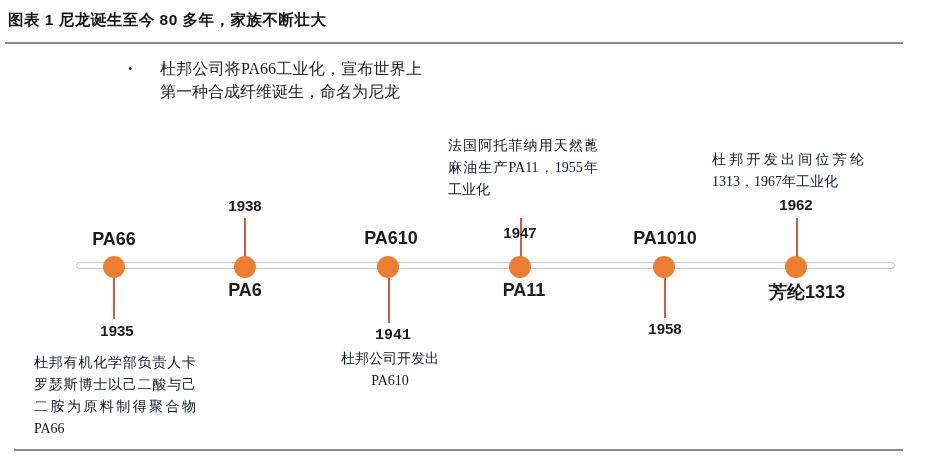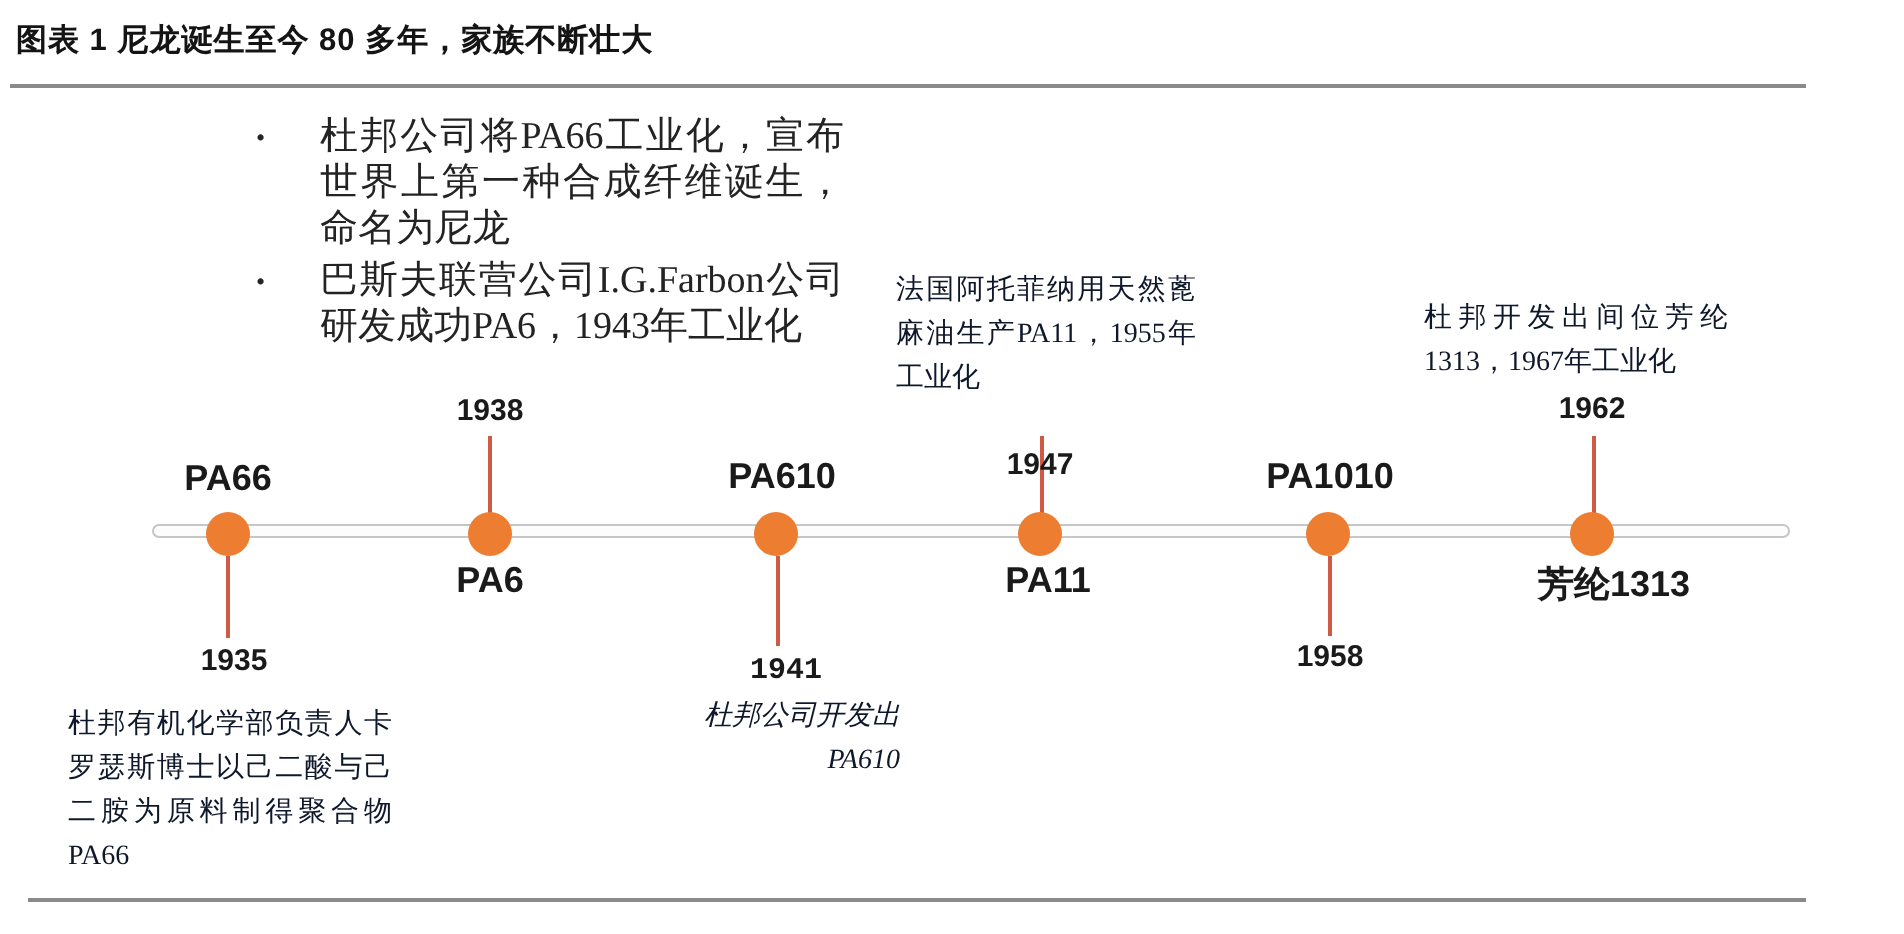--- a/index.html
+++ b/index.html
@@ -33,26 +33,26 @@
   }
   .evt-year {
     position:absolute; transform:translateX(-50%);
     font-size:15px; font-weight:bold; color:#1a1a1a; white-space:nowrap;
   }
   .note {
     position:absolute; font-size:14px; line-height:22px; color:#0f172a;
     font-family:"Liberation Serif", serif;
     text-align:justify; text-justify:inter-ideograph;
   }
-  .note-left { text-align:right;font-style:italic; }
+  .note-left { text-align:center; }
 
   ul.bullets {
     position:absolute; left:126px; top:57px; width:296px;
     margin:0; padding:0; list-style:none;
-    font-size:19px; line-height:23px; color:#232323;
+    font-size:16px; line-height:23px; color:#232323;
     font-family:"Liberation Serif", serif;
   }
   ul.bullets li {
     position:relative; padding-left:34px; margin:0 0 3px 0;
     text-align:justify; text-justify:inter-ideograph;
   }
   ul.bullets li::before {
     content:"\2022"; position:absolute; left:2px; top:0;
     font-size:13px; color:#232323;
   }
@@ -91,21 +91,20 @@
 
   <div class="evt-year" style="left:117px; top:322px;">1935</div>
   <div class="evt-year" style="left:245px; top:197px;">1938</div>
   <div class="evt-year" style="left:393px; top:327px;font-family:Liberation Mono, monospace;">1941</div>
   <div class="evt-year" style="left:520px; top:196px;margin-top:28px;">1947</div>
   <div class="evt-year" style="left:665px; top:320px;">1958</div>
   <div class="evt-year" style="left:796px; top:196px;">1962</div>
 
   <ul class="bullets">
     <li>杜邦公司将PA66工业化，宣布世界上第一种合成纤维诞生，命名为尼龙</li>
-    <li>巴斯夫联营公司I.G.Farbon公司研发成功PA6，1943年工业化</li>
   </ul>
 
   <div class="note" style="left:34px; top:352px; width:162px;">杜邦有机化学部负责人卡罗瑟斯博士以己二酸与己二胺为原料制得聚合物PA66</div>
   <div class="note note-left" style="left:330px; top:348px; width:120px;">杜邦公司开发出PA610</div>
   <div class="note" style="left:448px; top:135px; width:150px;">法国阿托菲纳用天然蓖麻油生产PA11，1955年工业化</div>
   <div class="note" style="left:712px; top:149px; width:152px;">杜邦开发出间位芳纶1313，1967年工业化</div>
 
 </div>
 
 </body></html>

